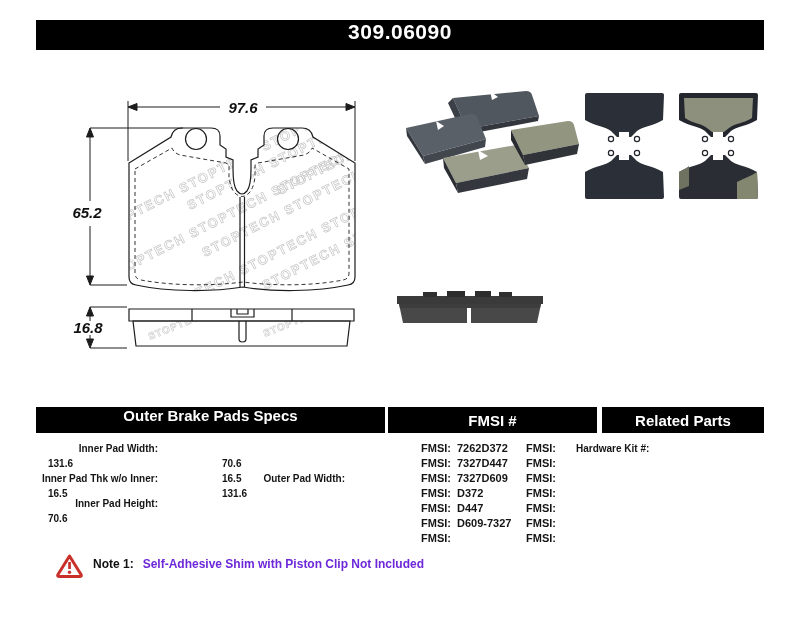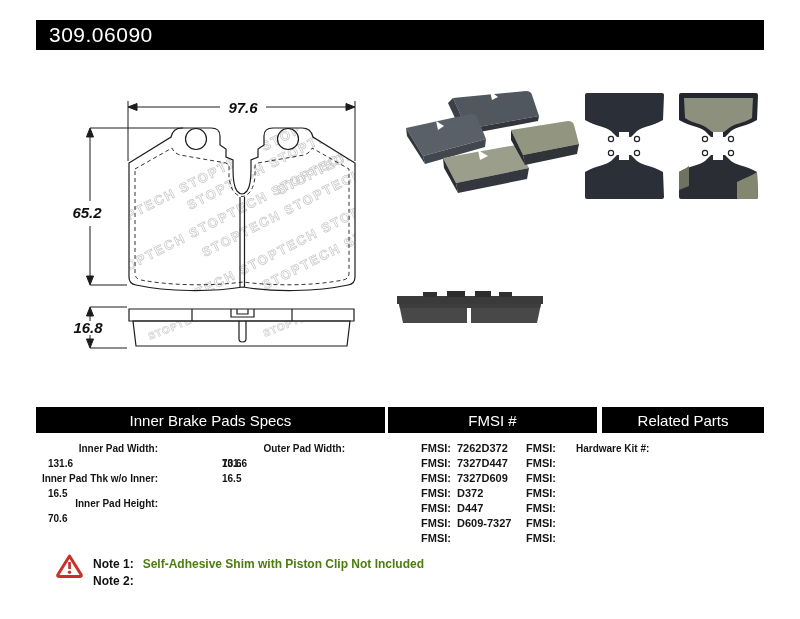--- a/index.html
+++ b/index.html
@@ -1,19 +1,19 @@
 <!DOCTYPE html>
 <html><head>
 <meta charset="utf-8">
 <style>
   html,body{margin:0;padding:0;background:#fff;}
   body{font-family:"Liberation Sans",sans-serif;}
   #page{position:relative;width:800px;height:619px;background:#ffffff;overflow:hidden;}
   .abs{position:absolute;}
-  .bar{background:#000;color:#fff;font-weight:normal;display:flex;align-items:center;}
+  .bar{background:#000;color:#fff;font-weight:bold;display:flex;align-items:center;flex-direction:column;}
   .hdrbar{justify-content:space-between;font-size:21px;letter-spacing:.5px;}
   .hdrbar span{padding:0 13px;}
   .tblbar{font-size:15px;justify-content:center;}
   .tblbar .half{flex:1;text-align:center;}
   .specrow{display:flex;font-size:10px;font-weight:bold;color:#141414;height:15px;line-height:15px;white-space:nowrap;flex-direction:column;}
   .lblr{text-align:right;}
   .val{margin-left:12px;text-align:left;}
   .fmsirow{display:flex;font-size:11px;font-weight:bold;color:#141414;height:15px;line-height:15px;padding-left:28px;}
   .fmsirow .flbl{width:36px;}
   .noterow{display:flex;font-size:12px;font-weight:bold;color:#111;height:17px;line-height:17px;}
@@ -161,21 +161,21 @@
     <rect x="28" y="4" width="14" height="5" fill="#303030"></rect>
     <rect x="52" y="3" width="18" height="6" fill="#2c2c2c"></rect>
     <rect x="80" y="3" width="16" height="6" fill="#2c2c2c"></rect>
     <rect x="104" y="4" width="13" height="5" fill="#303030"></rect>
     <path d="M 4,16 L 146,16 L 142,35 L 8,35 Z" fill="#484848"></path>
     <rect x="72" y="16" width="4" height="19" fill="#fff"></rect>
     <path d="M 4,16 L 146,16 L 145,20 L 5,20 Z" fill="#3d3d3d"></path>
   </svg>
 
   <div class="abs bar tblbar" style="left:36px;top:407px;width:349px;height:26px;">
-    <span class="half">Inner Brake Pads Specs</span>
+    <span class="half">Outer Brake Pads Specs</span>
   </div>
   <div class="abs bar tblbar" style="left:602px;top:407px;width:162px;height:26px;">
     <span>Related Parts</span>
   </div>
   <div class="abs bar tblbar" style="left:388px;top:407px;width:209px;height:26px;">
     <span>FMSI #</span>
   </div>
 
   <div class="abs" style="left:36px;top:441px;">
     <div class="specrow">
@@ -187,21 +187,21 @@
       <span class="val">70.6</span>
     </div>
     <div class="specrow">
       <span class="lblr" style="width:122px;">Inner Pad Thk w/o Inner:</span>
       <span class="val">16.5</span>
     </div>
   </div>
 
   <div class="abs" style="left:210px;top:441px;">
     <div class="specrow">
-      <span class="lblr" style="width:135px;">Outer Pad Width:</span>
+      <span class="lblr" style="width:135px;margin-top:30px;">Outer Pad Width:</span>
       <span class="val">131.6</span>
     </div>
     <div class="specrow">
       <span class="val">70.6</span>
     </div>
     <div class="specrow">
       <span class="val">16.5</span>
     </div>
   </div>
 
@@ -275,21 +275,17 @@
   </div>
 
   <svg class="abs" style="left:56px;top:553px;" width="27" height="25" viewBox="0 0 27 25">
     <path d="M 13.5,3 L 25,21.5 Q 26,23.5 23.5,23.5 L 3.5,23.5 Q 1,23.5 2,21.5 Z" fill="#ffffff" stroke="#c9302a" stroke-width="3" stroke-linejoin="round"></path>
     <rect x="12.2" y="9" width="2.7" height="7" fill="#c9302a"></rect>
     <circle cx="13.5" cy="19.3" r="1.7" fill="#c9302a"></circle>
   </svg>
   <div class="abs" style="left:93px;top:556px;">
     <div class="noterow">
       <span>Note 1:</span>
-      <span class="notetext" style="color:#4d7c0f;">Self-Adhesive Shim with Piston Clip Not Included</span>
-    </div>
-    <div class="noterow">
-      <span>Note 2:</span>
-      <span class="notetext" style="color:#e0352b;"></span>
+      <span class="notetext" style="color:#6d28d9;">Self-Adhesive Shim with Piston Clip Not Included</span>
     </div>
   </div>
 
 </div>
 
 </body></html>

